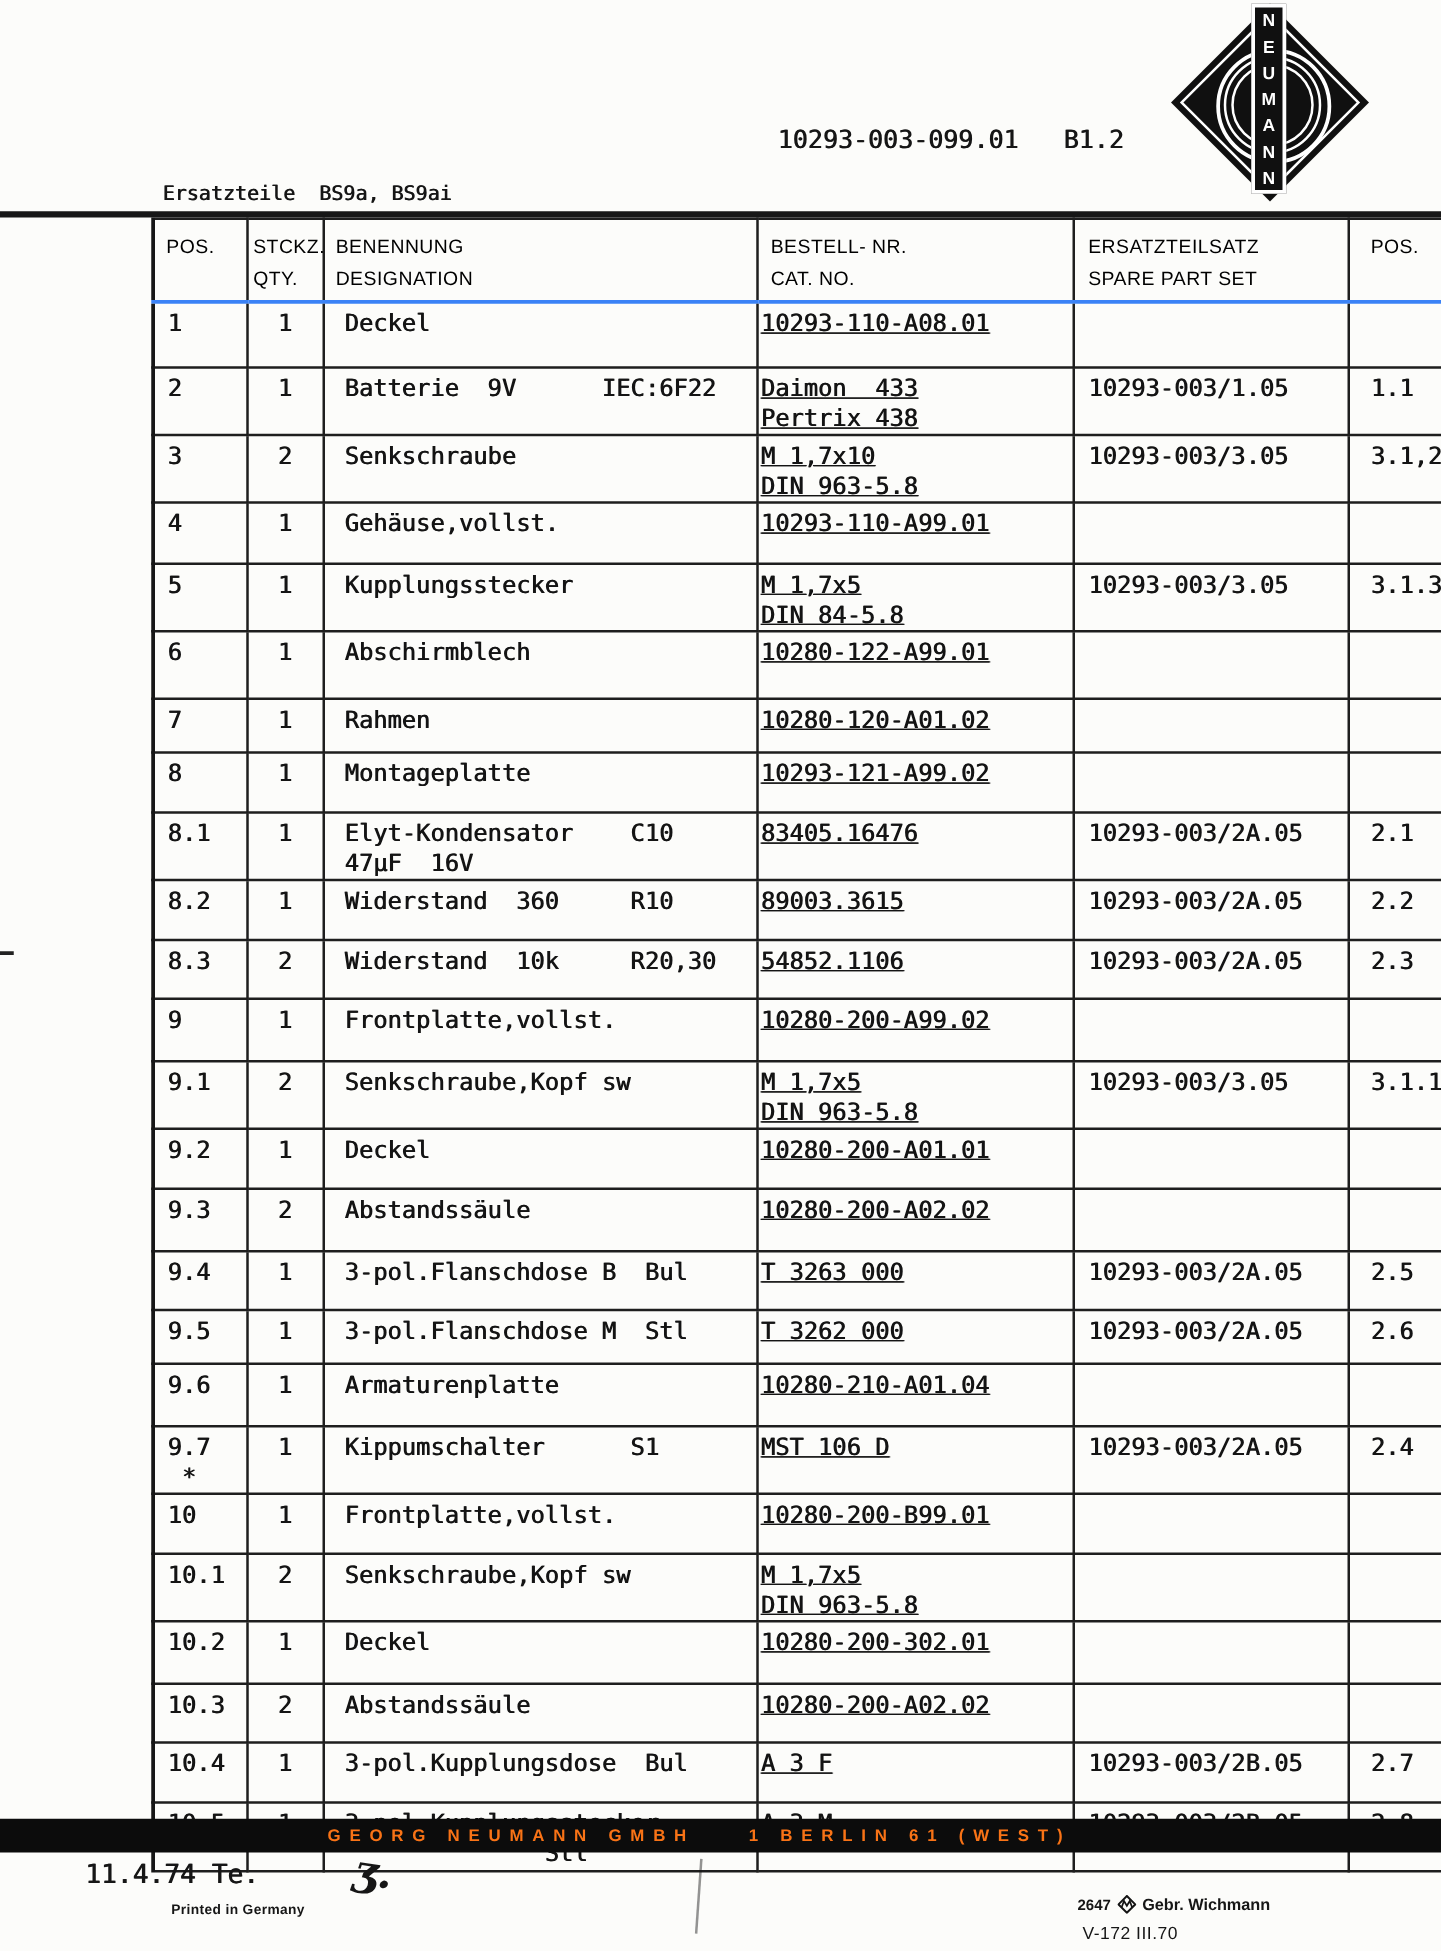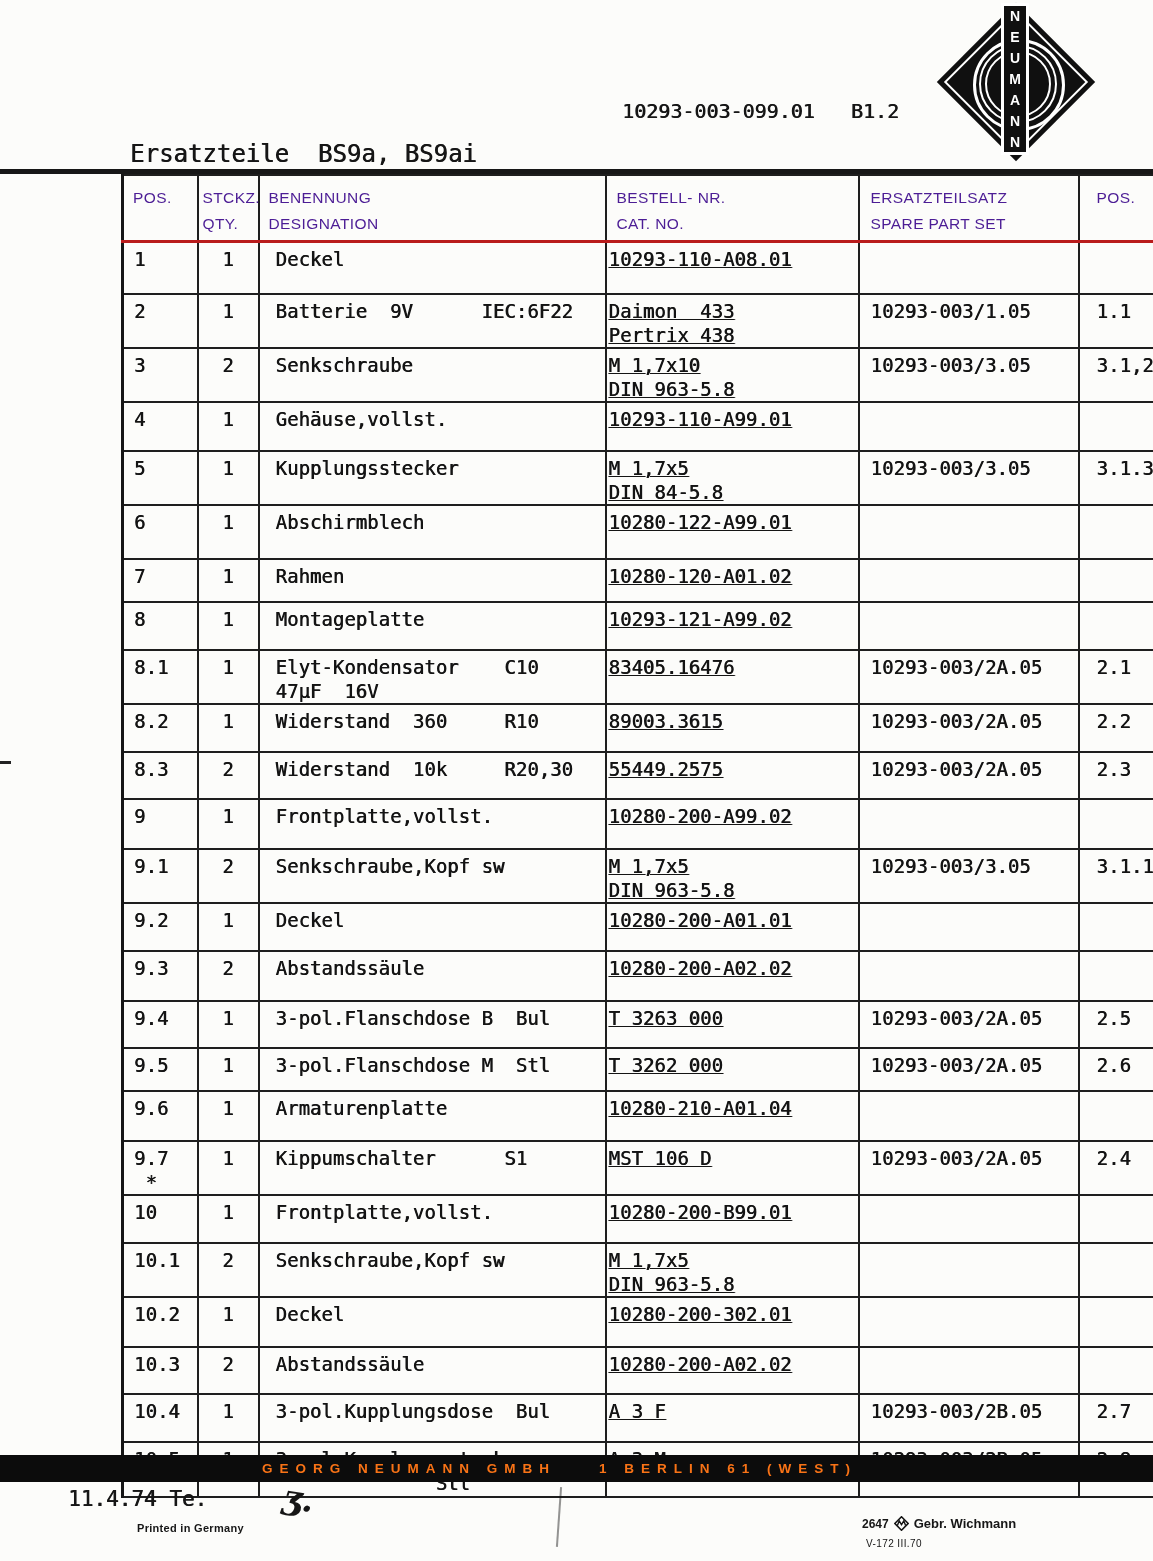--- a/index.html
+++ b/index.html
@@ -4,21 +4,21 @@
 <style>
   html,body{margin:0;padding:0;background:#e8e8e6;}
   .page{
     position:relative;width:1153px;height:1561px;margin:0 auto;
     background:#fcfcfa;overflow:hidden;color:#161616;
     font-family:"DejaVu Sans Mono",monospace;
   }
   .typewriter{font-family:"DejaVu Sans Mono",monospace;text-shadow:0.6px 0 0 currentColor;}
 
   
-  .title-block{position:absolute;left:130px;top:82px;font-size:24px;line-height:29px;white-space:pre;}
+  .title-block{position:absolute;left:130px;top:82px;font-size:16px;line-height:29px;white-space:pre;}
   .doc-number{position:absolute;left:622px;top:99px;font-size:20px;white-space:pre;}
 
   
   .logo{position:absolute;left:936px;top:0;width:160px;height:164px;}
   .logo-diamond{position:absolute;left:24px;top:26px;width:112px;height:112px;background:#101010;transform:rotate(45deg);}
   .logo-diamond-inner{position:absolute;inset:5px;border:2px solid #fff;}
   .logo-ring{position:absolute;border-radius:50%;border:3px solid #fff;}
   .ring1{left:37px;top:39px;width:86px;height:86px;}
   .ring2{left:43px;top:45px;width:74px;height:74px;border-width:2px;}
   .ring3{left:49px;top:51px;width:62px;height:62px;border-width:2px;}
@@ -38,23 +38,23 @@
   .parts-table{
     position:absolute;left:121px;top:174px;width:1122px;
     border-collapse:collapse;table-layout:fixed;
   }
   .parts-table td,.parts-table th{
     border:2px solid #1e1e1e;vertical-align:top;overflow:visible;
     padding:0;box-sizing:border-box;
   }
   .parts-table{border-left:3px solid #161616;}
   .parts-table thead th{
-    border-bottom:3px solid #b91c1c;height:66px;
+    border-bottom:3px solid #3b82f6;height:66px;
     font-family:"Liberation Sans",sans-serif;font-weight:normal;font-size:15.5px;
-    letter-spacing:.4px;text-align:left;line-height:26px;padding-top:9px;color:#4c1d95;
+    letter-spacing:.4px;text-align:left;line-height:26px;padding-top:9px;color:#000000;
   }
   th.h-pos{padding-left:9px;}
   th.h-qty{padding-left:4px;}
   th.h-designation{padding-left:9px;}
   th.h-catno{padding-left:10px;}
   th.h-set{padding-left:11px;}
   th.h-setpos{padding-left:17px;}
   .parts-table td{
     font-size:19px;line-height:24px;padding-top:4px;
     white-space:pre;text-shadow:0.6px 0 0 currentColor;color:#141414;
@@ -75,21 +75,21 @@
     font-weight:bold;font-size:13.5px;letter-spacing:7px;line-height:27px;white-space:pre;
   }
   .date-note{position:absolute;left:68px;top:1487px;font-size:21px;}
   .handwritten-mark{
     position:absolute;left:283px;top:1478px;font-size:34px;font-weight:bold;font-style:italic;
     transform:rotate(8deg);font-family:"DejaVu Serif",serif;
   }
   .printed-in{position:absolute;left:137px;top:1522px;font-family:"Liberation Sans",sans-serif;font-weight:bold;font-size:11px;letter-spacing:.3px;}
   .printer-line{position:absolute;left:862px;top:1516px;font-family:"Liberation Sans",sans-serif;font-weight:bold;font-size:13px;display:flex;align-items:center;gap:5px;}
   .printer-code{font-size:12px;}
-  .printer-ref{position:absolute;left:866px;top:1538px;font-family:"Liberation Sans",sans-serif;font-size:10px;letter-spacing:.4px;}
+  .printer-ref{position:absolute;left:866px;top:1538px;font-family:"Liberation Sans",sans-serif;font-size:14px;letter-spacing:.4px;}
 </style>
 </head>
 <body>
 
 <div class="page">
 
   <div class="title-block typewriter">
     <div>Ersatzteile  BS9a, BS9ai</div>
   </div>
   <div class="doc-number typewriter">10293-003-099.01   B1.2</div>
@@ -216,21 +216,21 @@
           <td class="c-qty">1</td>
           <td class="c-designation">Widerstand  360     R10</td>
           <td class="c-catno">89003.3615</td>
           <td class="c-set">10293-003/2A.05</td>
           <td class="c-setpos">2.2</td>
         </tr>
         <tr style="height: 47px;">
           <td class="c-pos">8.3</td>
           <td class="c-qty">2</td>
           <td class="c-designation">Widerstand  10k     R20,30</td>
-          <td class="c-catno">55449.2575</td>
+          <td class="c-catno">54852.1106</td>
           <td class="c-set">10293-003/2A.05</td>
           <td class="c-setpos">2.3</td>
         </tr>
         <tr style="height: 50px;">
           <td class="c-pos">9</td>
           <td class="c-qty">1</td>
           <td class="c-designation">Frontplatte,vollst.</td>
           <td class="c-catno">10280-200-A99.02</td>
           <td class="c-set"></td>
           <td class="c-setpos"></td>

